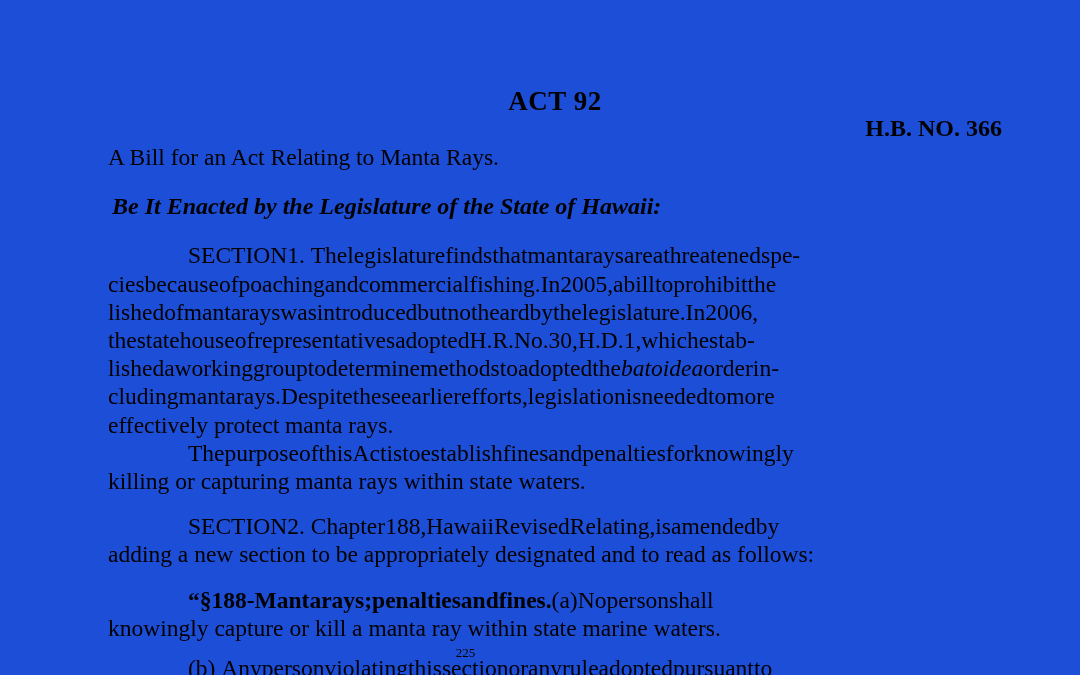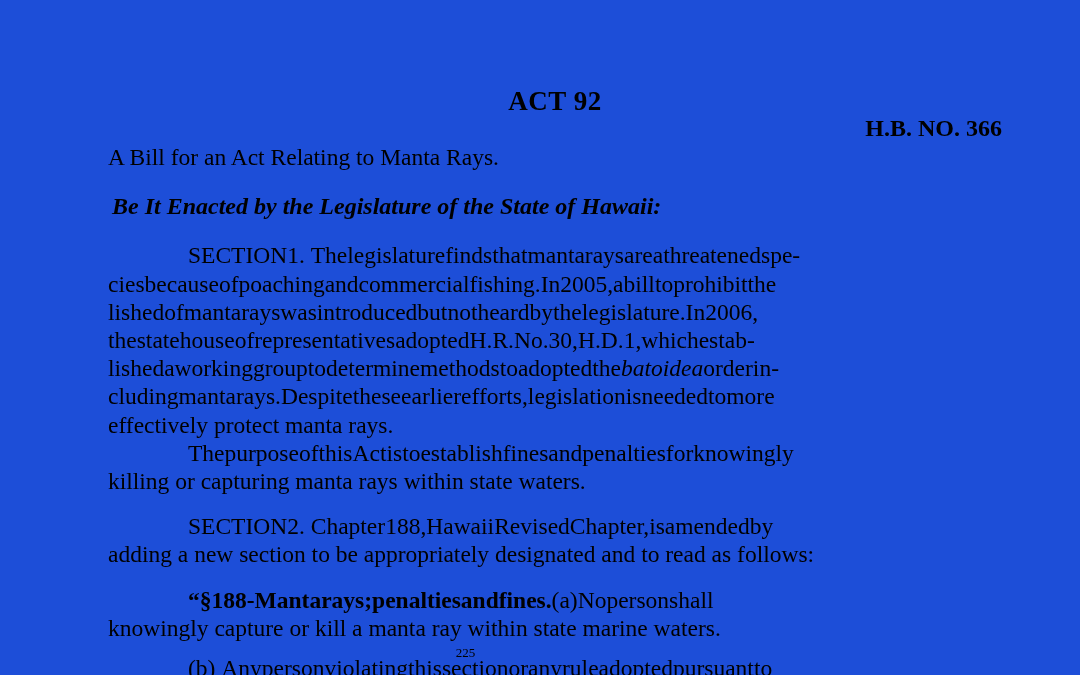--- a/index.html
+++ b/index.html
@@ -278,21 +278,21 @@
         <div>
           <div class="para first-of-group">
             <div class="tline indent justify">
               <span class="w">SECTION</span>
               <span class="w">2.</span>
               <span class="w"> </span>
               <span class="w">Chapter</span>
               <span class="w">188,</span>
               <span class="w">Hawaii</span>
               <span class="w">Revised</span>
-              <span class="w">Chapter,</span>
+              <span class="w">Relating,</span>
               <span class="w">is</span>
               <span class="w">amended</span>
               <span class="w">by</span>
             </div>
             <div class="tline">adding a new section to be appropriately designated and to read as follows:</div>
           </div>
         </div>
         <div>
           <div class="para first-of-group">
             <div class="tline indent justify">

